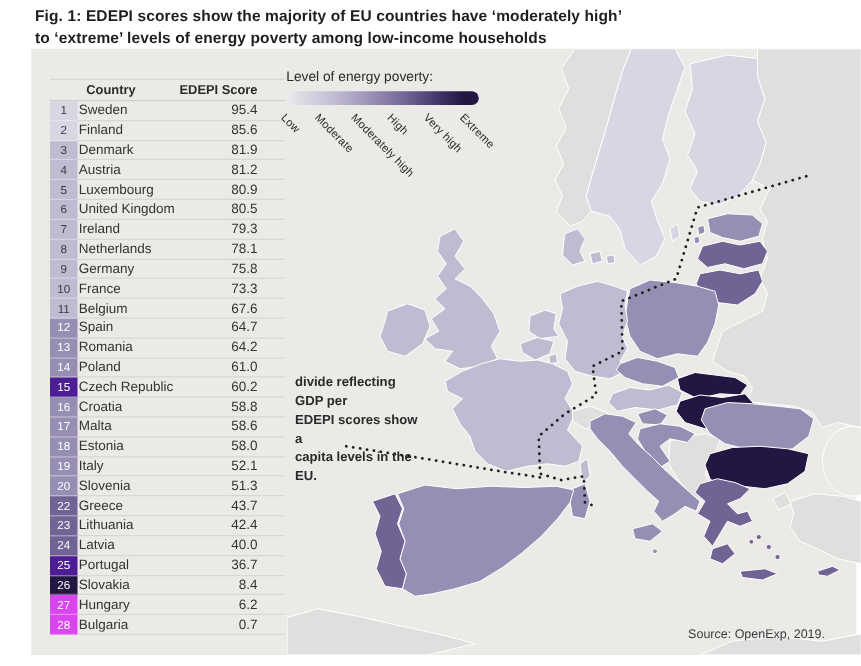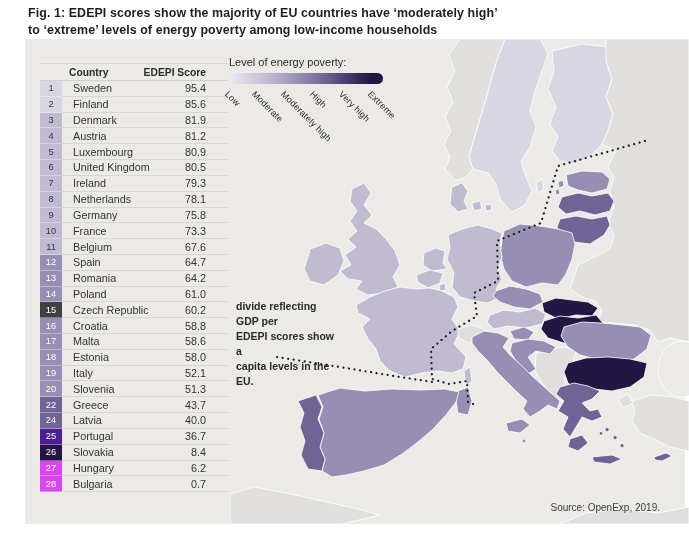--- a/index.html
+++ b/index.html
@@ -12,21 +12,21 @@
   
   #table{position:absolute;left:30px;top:63px;width:188px;margin-left:10px;}
   #thead{display:flex;align-items:center;height:16px;border-top:1px solid #d8d7d4;
          border-bottom:1px solid #cfcecb;font-size:10.3px;font-weight:700;color:#2b2b2b;}
   .th-rank{width:22px;}
   .th-country{flex:1;padding-left:7px;}
   .th-score{width:78px;text-align:right;padding-right:22px;}
   .trow{display:flex;align-items:stretch;height:15.82px;border-bottom:1px solid #d8d7d4;box-sizing:border-box;}
   .rank{width:22px;display:flex;align-items:center;justify-content:center;font-size:9.3px;
         border-bottom:1px solid rgba(255,255,255,0.35);box-sizing:border-box;margin-bottom:-1px;}
-  .cname{flex:1;display:flex;align-items:center;padding-left:11px;font-size:10.8px;color:#333;}
+  .cname{flex:1;display:flex;align-items:center;padding-left:1px;font-size:10.8px;color:#333;}
   .score{width:78px;display:flex;align-items:center;justify-content:flex-end;
          padding-right:22px;font-size:10.8px;color:#333;box-sizing:border-box;}
   
   #legend-title{position:absolute;left:229px;top:56px;font-size:11px;color:#2a2a2a;}
   #legend-bar{position:absolute;left:230px;top:73px;width:153px;height:11px;border-radius:6px;}
   .leg-label{position:absolute;top:89px;transform:rotate(45deg);transform-origin:0 0;
              font-size:9px;color:#2b2b2b;white-space:nowrap;letter-spacing:0.2px;}
   
   #annotation{position:absolute;left:236px;top:299px;width:104px;font-size:10.5px;font-weight:700;
               color:#2a2a2a;line-height:15px;}
@@ -171,21 +171,21 @@
           <div class="rank" style="background: rgb(151, 142, 179); color: rgb(255, 255, 255);">13</div>
           <div class="cname">Romania</div>
           <div class="score">64.2</div>
         </div>
         <div class="trow">
           <div class="rank" style="background: rgb(151, 142, 179); color: rgb(255, 255, 255);">14</div>
           <div class="cname">Poland</div>
           <div class="score">61.0</div>
         </div>
         <div class="trow">
-          <div class="rank" style="background: #404040; color: rgb(255, 255, 255);">15</div>
+          <div class="rank" style="background: #4c1d95; color: rgb(255, 255, 255);">15</div>
           <div class="cname">Czech Republic</div>
           <div class="score">60.2</div>
         </div>
         <div class="trow">
           <div class="rank" style="background: rgb(151, 142, 179); color: rgb(255, 255, 255);">16</div>
           <div class="cname">Croatia</div>
           <div class="score">58.8</div>
         </div>
         <div class="trow">
           <div class="rank" style="background: rgb(151, 142, 179); color: rgb(255, 255, 255);">17</div>
@@ -204,20 +204,25 @@
         </div>
         <div class="trow">
           <div class="rank" style="background: rgb(151, 142, 179); color: rgb(255, 255, 255);">20</div>
           <div class="cname">Slovenia</div>
           <div class="score">51.3</div>
         </div>
         <div class="trow">
           <div class="rank" style="background: rgb(111, 100, 148); color: rgb(255, 255, 255);">22</div>
           <div class="cname">Greece</div>
           <div class="score">43.7</div>
+        </div>
+        <div class="trow">
+          <div class="rank" style="background: rgb(111, 100, 148); color: rgb(255, 255, 255);">23</div>
+          <div class="cname">Lithuania</div>
+          <div class="score">42.4</div>
         </div>
         <div class="trow">
           <div class="rank" style="background: rgb(111, 100, 148); color: rgb(255, 255, 255);">24</div>
           <div class="cname">Latvia</div>
           <div class="score">40.0</div>
         </div>
         <div class="trow">
           <div class="rank" style="background: #4c1d95; color: rgb(255, 255, 255);">25</div>
           <div class="cname">Portugal</div>
           <div class="score">36.7</div>

